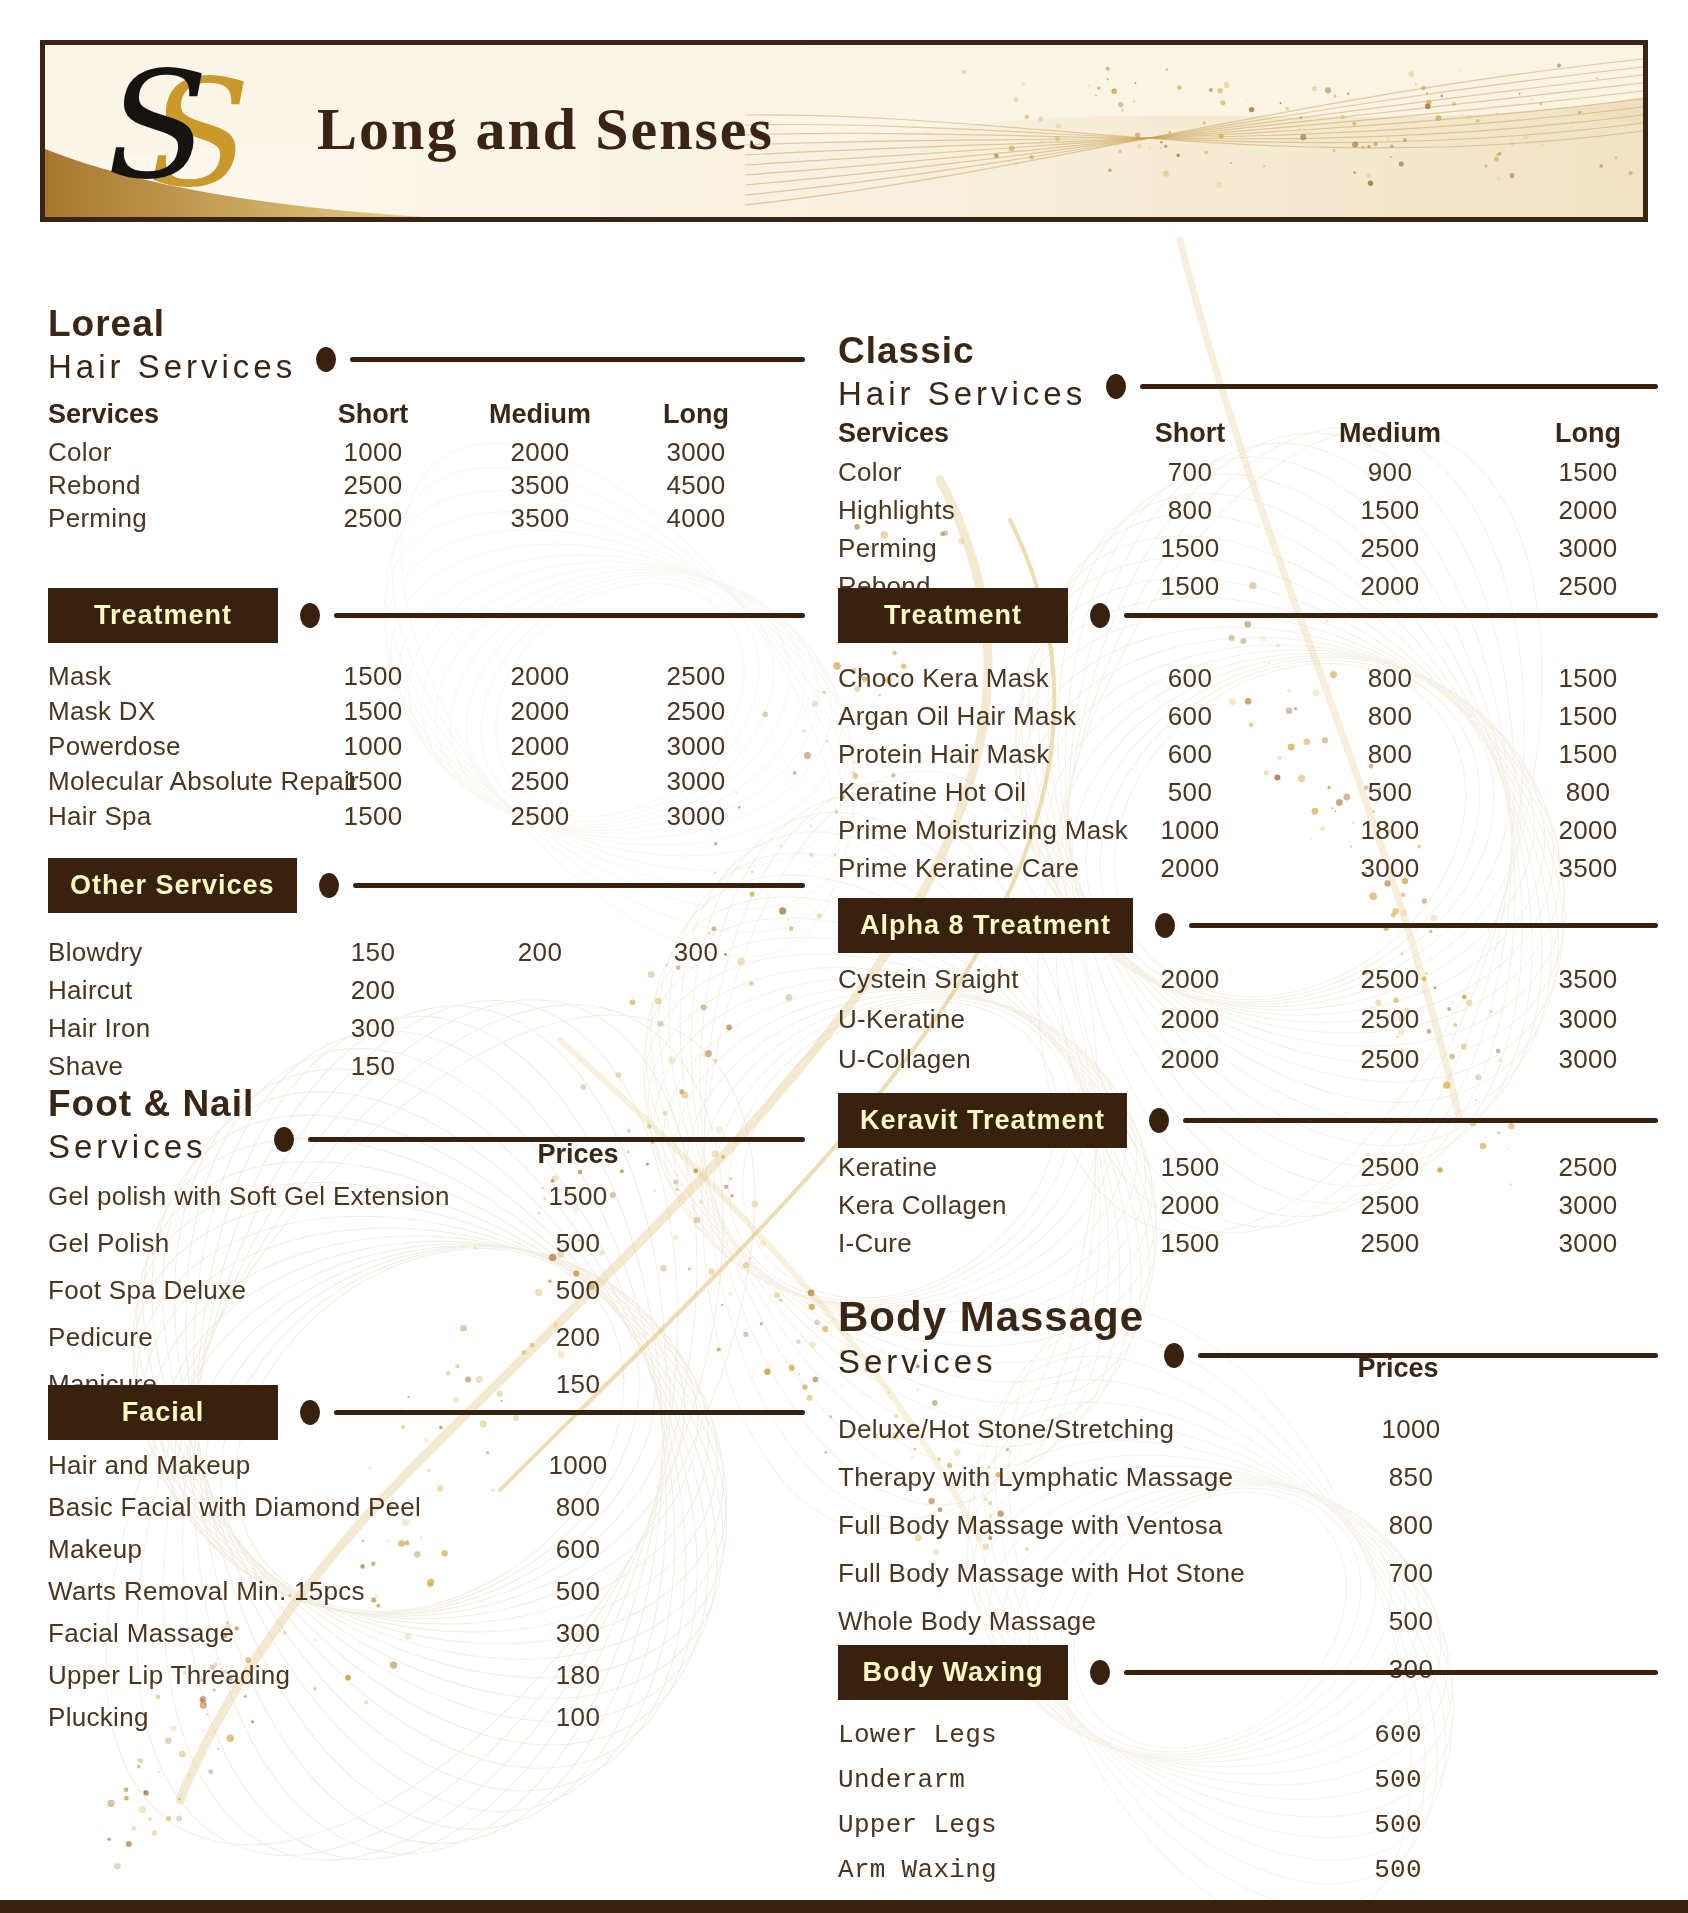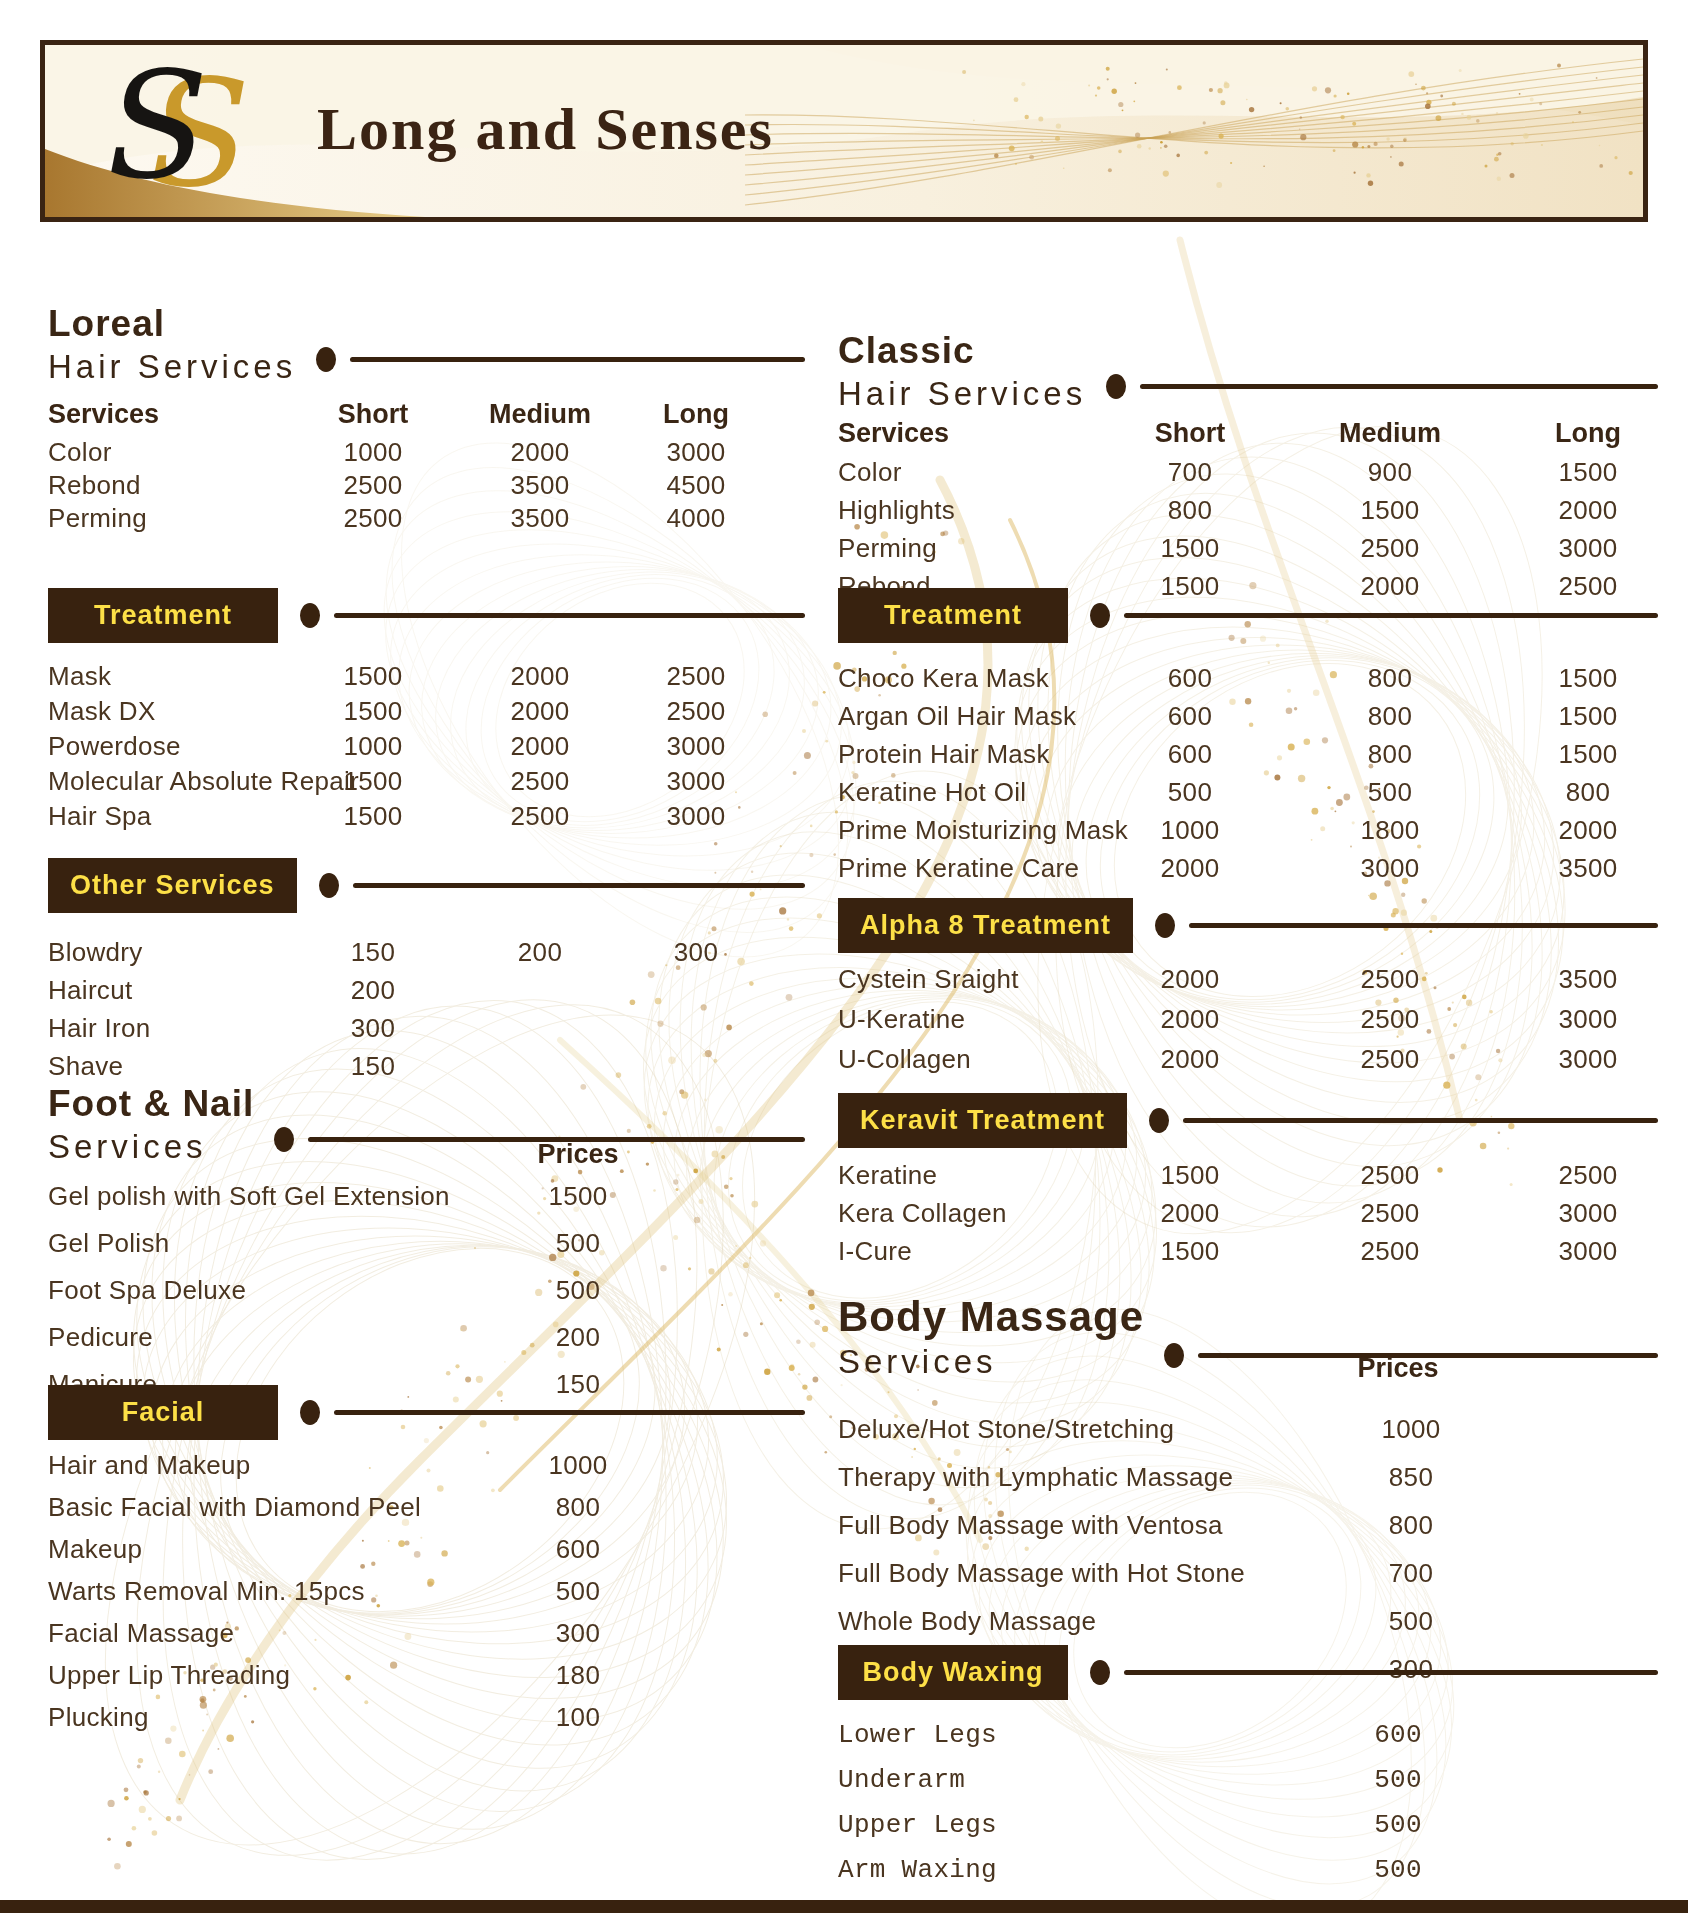--- a/index.html
+++ b/index.html
@@ -31,21 +31,21 @@
   .sec-head{display:flex;align-items:flex-end;gap:20px;}
   .box-head{display:flex;align-items:center;gap:22px;}
   .titles{flex:0 0 auto;}
   .t1{font-size:37px;font-weight:bold;color:#3a2615;letter-spacing:1px;line-height:1.15;}
   .t2{font-size:33px;color:#3a2615;letter-spacing:4px;line-height:1.15;margin-top:2px;}
   #sec-massage .t1{font-size:42px;text-align:center;}
   .rule{flex:1;display:flex;align-items:center;gap:14px;}
   .sec-head .rule{margin-bottom:13px;}
   .dot{width:20px;height:25px;border-radius:50%;background:#38220f;flex:0 0 auto;}
   .line{flex:1;height:5px;background:#38220f;border-radius:3px;}
-  .box{box-sizing:border-box;min-width:230px;padding:12px 22px;background:#38220f;color:#fde047;
+  .box{box-sizing:border-box;min-width:230px;padding:12px 22px;background:#38220f;color:#fef9c3;
        font-size:27px;font-weight:600;letter-spacing:1px;text-align:center;white-space:nowrap;}
   
   .g4l{display:grid;grid-template-columns:270px 110px 224px 88px;align-items:center;}
   .g4r{display:grid;grid-template-columns:280px 144px 256px 140px;align-items:center;}
   .g2l{display:grid;grid-template-columns:420px 220px;align-items:center;}
   .g2r{display:grid;grid-template-columns:440px 240px;align-items:center;}
   .ghead{font-weight:bold;font-size:27px;color:#3a2615;}
   #sec-loreal .ghead{margin-top:14px;}
   #sec-classic .ghead{margin-top:6px;}
   .hnum{text-align:center;}
@@ -54,21 +54,21 @@
   .cnum{text-align:center;white-space:nowrap;}
   
   #sec-loreal  .rows{margin-top:6px;}  #sec-loreal  .row{height:33px;}
   #sec-treat-l .rows{margin-top:16px;} #sec-treat-l .row{height:35px;}
   #sec-other   .rows{margin-top:20px;} #sec-other   .row{height:38px;}
   #sec-foot    .rows{margin-top:8px;}  #sec-foot    .row{height:47px;}
   #sec-facial  .rows{margin-top:4px;}  #sec-facial  .row{height:42px;}
   #sec-classic .rows{margin-top:4px;}  #sec-classic .row{height:38px;}
   #sec-treat-r .rows{margin-top:16px;} #sec-treat-r .row{height:38px;}
   #sec-alpha8  .rows{margin-top:6px;}  #sec-alpha8  .row{height:40px;}
-  #sec-keravit .rows{margin-top:8px;}    #sec-keravit .row{height:38px;}
+  #sec-keravit .rows{margin-top:0;}    #sec-keravit .row{height:38px;}
   #sec-massage .rows{margin-top:24px;} #sec-massage .row{height:48px;gap:13px;}
   #sec-waxing  .rows{margin-top:12px;} #sec-waxing  .row{height:45px;font-family:Liberation Mono, monospace;}
   .prices-abs{position:absolute;left:0;width:100%;}
   #sec-foot .prices-abs{top:56px;}
   #sec-massage .prices-abs{top:60px;}
   .footer-bar{position:absolute;left:0;bottom:0;width:100%;height:13px;background:#38220f;z-index:2;}
 </style>
 </head>
 <body>
 

